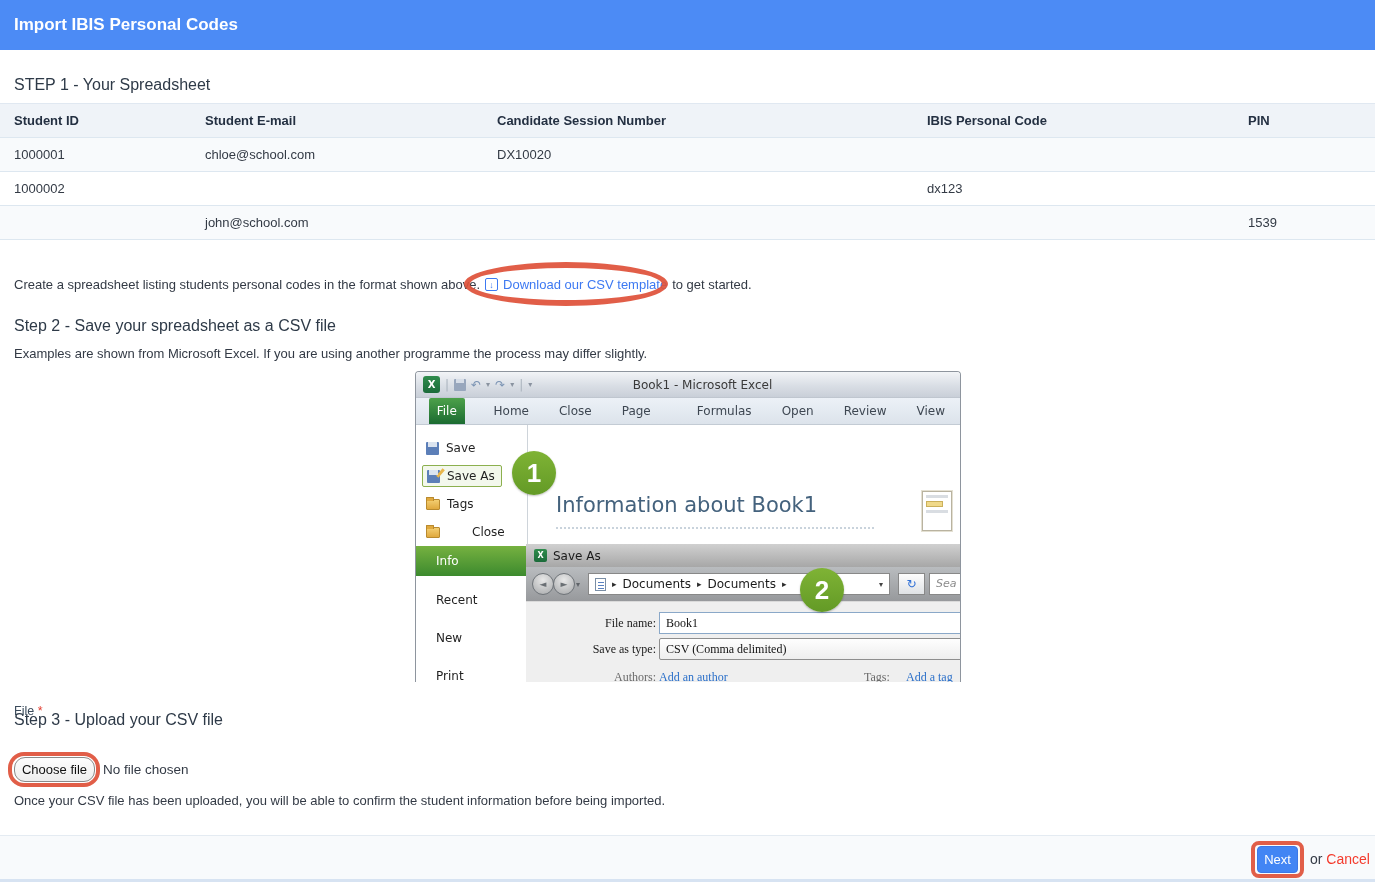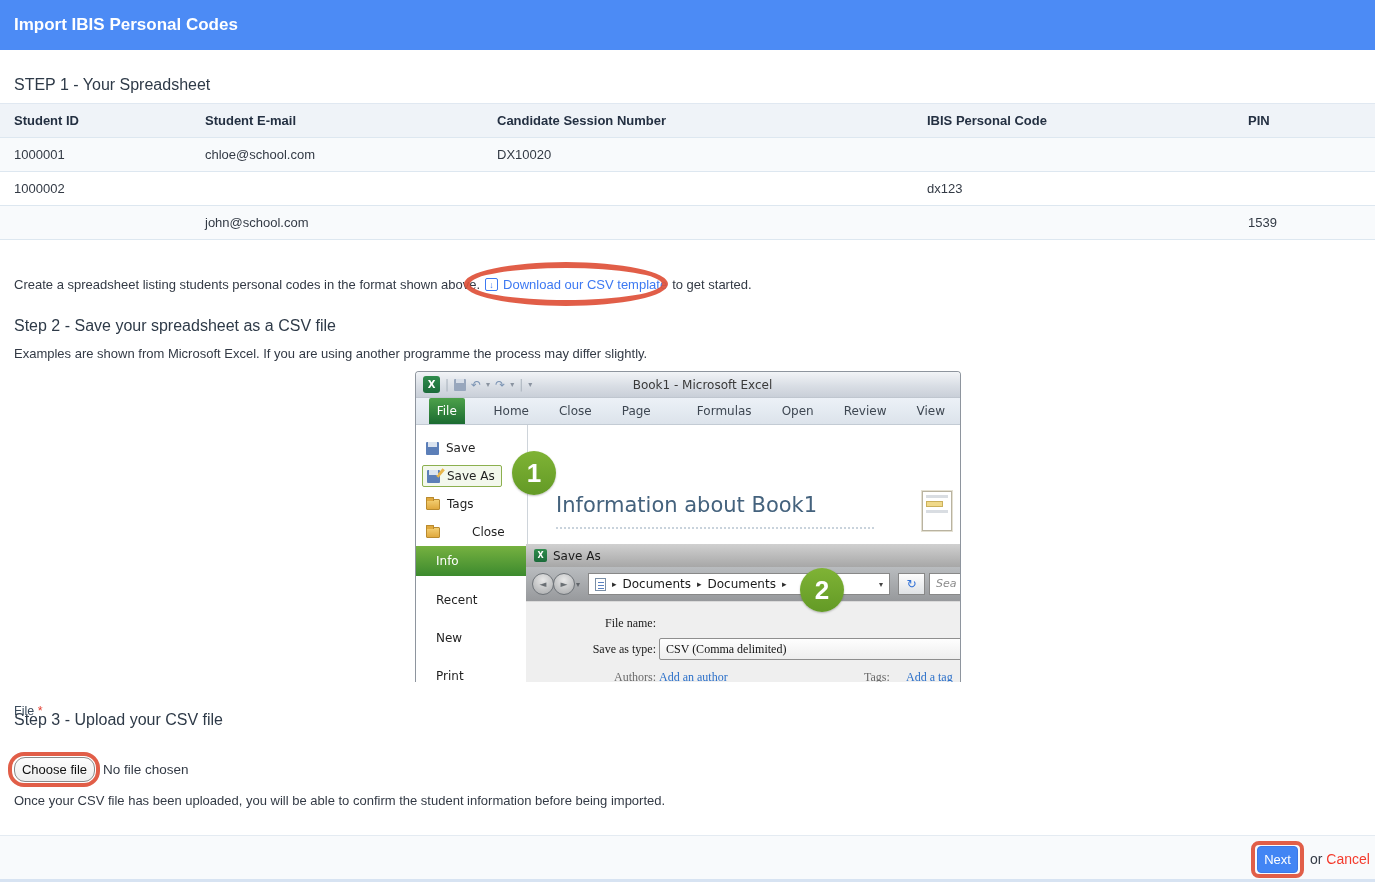--- a/index.html
+++ b/index.html
@@ -268,20 +268,21 @@
             <span class="arr">▸</span>
             <span>Documents</span>
             <span class="arr">▸</span>
             <span class="end-caret">▾</span>
           </div>
           <span class="refresh-btn">↻</span>
           <span class="search-box">Sea</span>
         </div>
         <div class="dlg-body">
           <div class="fld-label" style="left:20px; top:14px;">File name:</div>
+          <div class="fld-input" style="top:10px;">Book1</div>
           <div class="fld-label" style="left:20px; top:40px;">Save as type:</div>
           <div class="fld-input fld-combo" style="top:36px;">CSV (Comma delimited)</div>
           <div class="meta-label" style="left:20px; top:68px; width:110px; text-align:right;">Authors:</div>
           <div class="meta-link" style="left:133px; top:68px;">Add an author</div>
           <div class="meta-label" style="left:338px; top:68px;">Tags:</div>
           <div class="meta-link" style="left:380px; top:68px;">Add a tag</div>
 
         </div>
       </div>
     </div>

